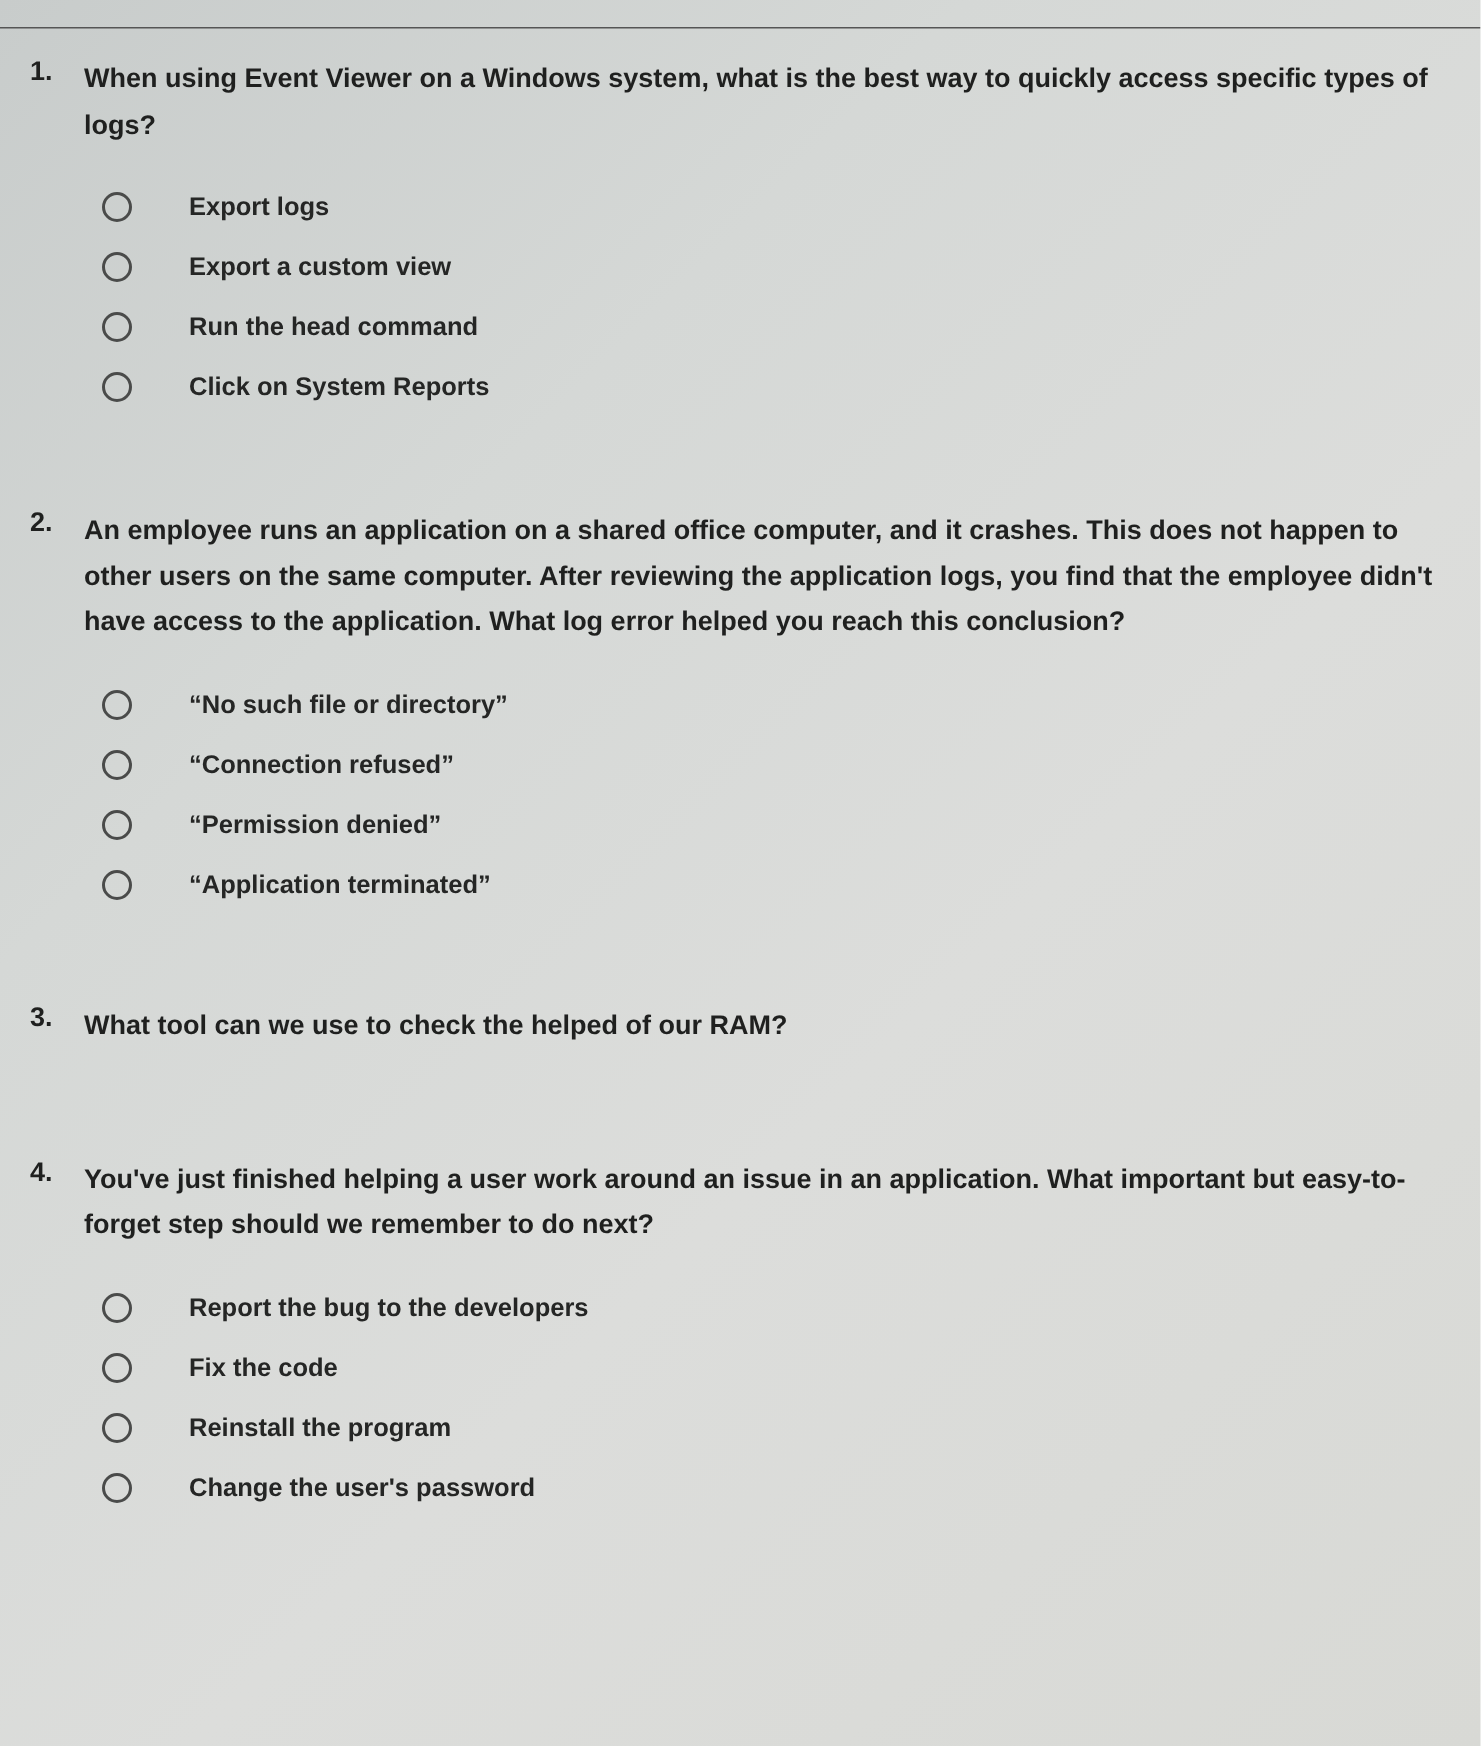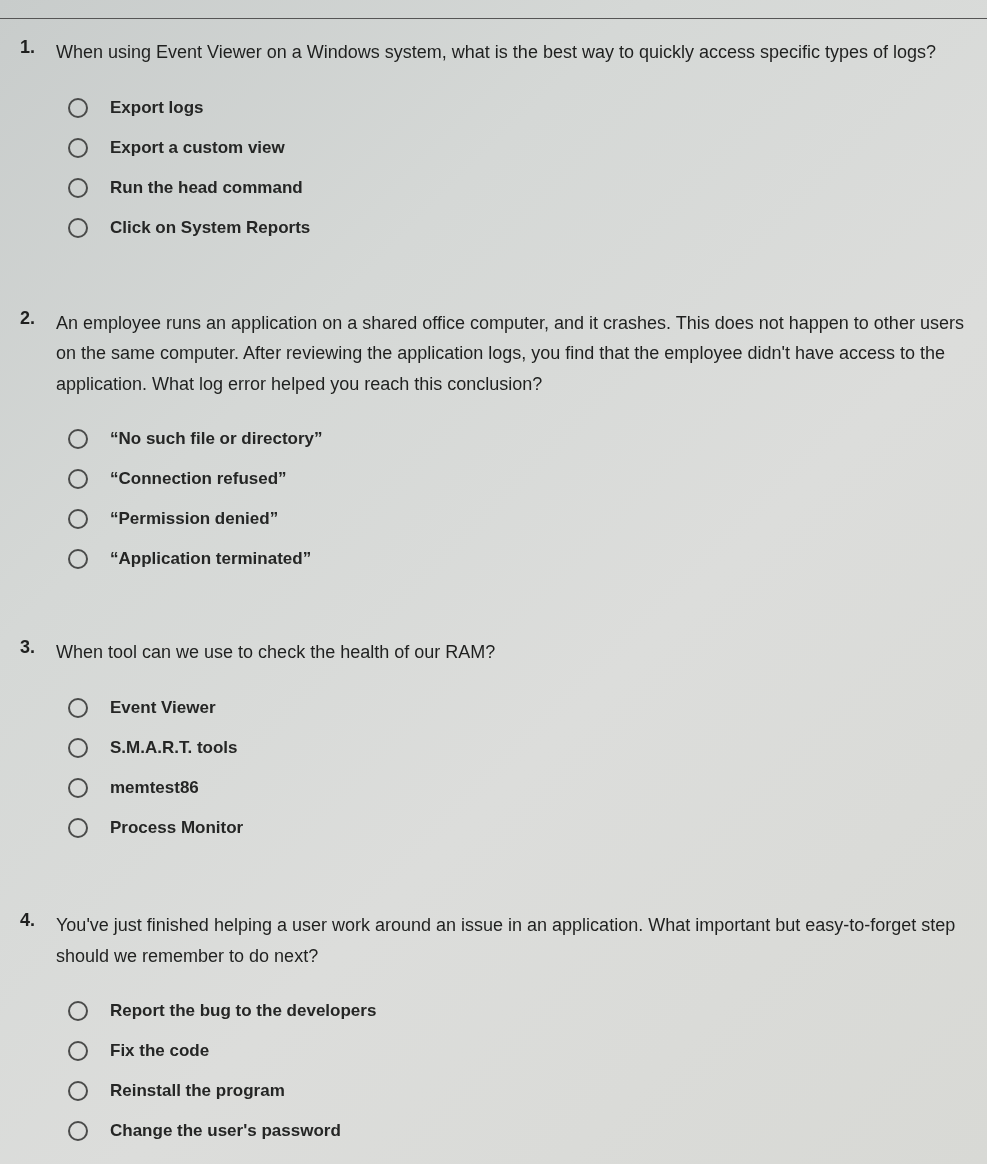--- a/index.html
+++ b/index.html
@@ -37,34 +37,35 @@
       align-items: flex-start;
       margin-bottom: 30px;
     }
     .question-number {
       font-weight: 700;
       font-size: 18px;
       min-width: 36px;
       color: #1f201f;
     }
     .question-text {
-      font-weight: 400;
+      font-weight: 700;
       font-size: 18px;
       line-height: 1.7;
       color: #1f201f;
       flex: 1;
     }
     .options {
       padding-left: 48px;
     }
     .option {
       display: flex;
       align-items: center;
       margin-bottom: 20px;
       cursor: pointer;
+      gap: 16px;
     }
     .radio-circle {
       width: 20px;
       height: 20px;
       border: 2.5px solid #4a4b4a;
       border-radius: 50%;
       margin-right: 22px;
       flex-shrink: 0;
       background: transparent;
     }
@@ -127,39 +128,21 @@
       <div class="option">
         <div class="radio-circle"></div>
         <div class="option-text">“Application terminated”</div>
       </div>
     </div>
   </div>
 
   <div class="question-block">
     <div class="question-header">
       <div class="question-number">3.</div>
-      <div class="question-text">When tool can we use to check the health of our RAM?</div>
-    </div>
-    <div class="options">
-      <div class="option">
-        <div class="radio-circle"></div>
-        <div class="option-text">Event Viewer</div>
-      </div>
-      <div class="option">
-        <div class="radio-circle"></div>
-        <div class="option-text">S.M.A.R.T. tools</div>
-      </div>
-      <div class="option">
-        <div class="radio-circle"></div>
-        <div class="option-text">memtest86</div>
-      </div>
-      <div class="option">
-        <div class="radio-circle"></div>
-        <div class="option-text">Process Monitor</div>
-      </div>
+      <div class="question-text">What tool can we use to check the helped of our RAM?</div>
     </div>
   </div>
 
   <div class="question-block">
     <div class="question-header">
       <div class="question-number">4.</div>
       <div class="question-text">You've just finished helping a user work around an issue in an application. What important but easy-to-forget step should we remember to do next?</div>
     </div>
     <div class="options">
       <div class="option">

